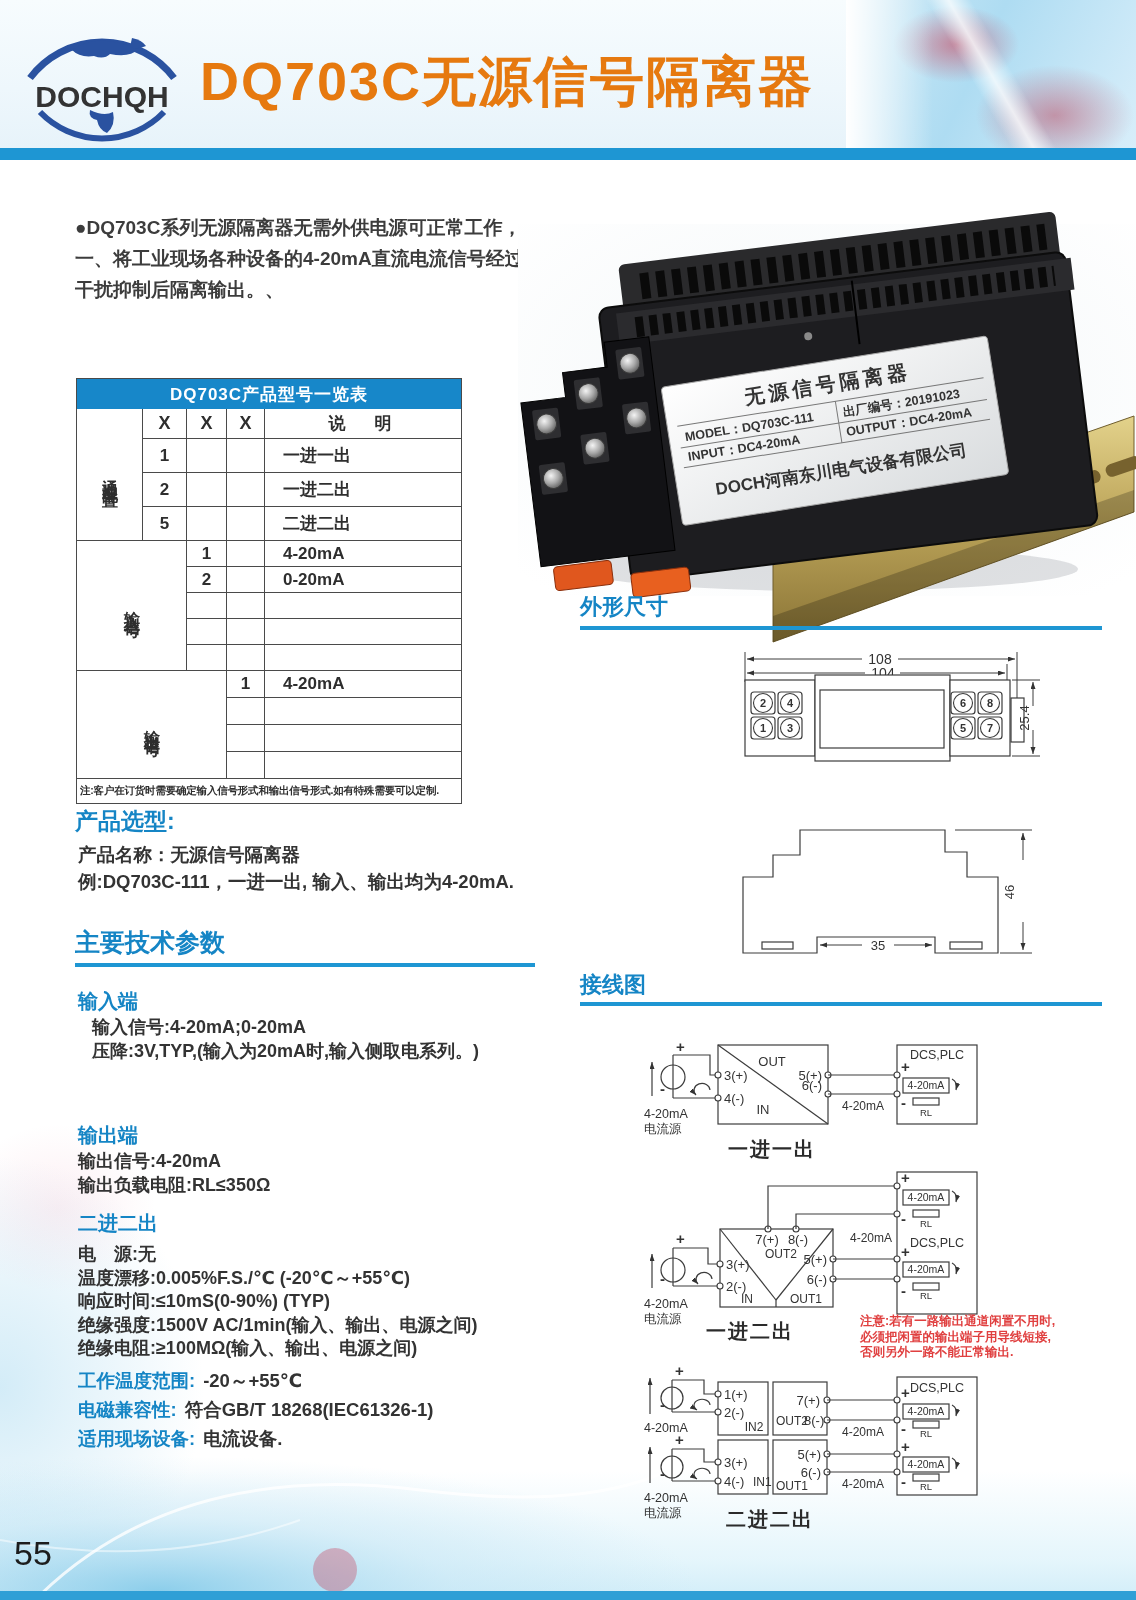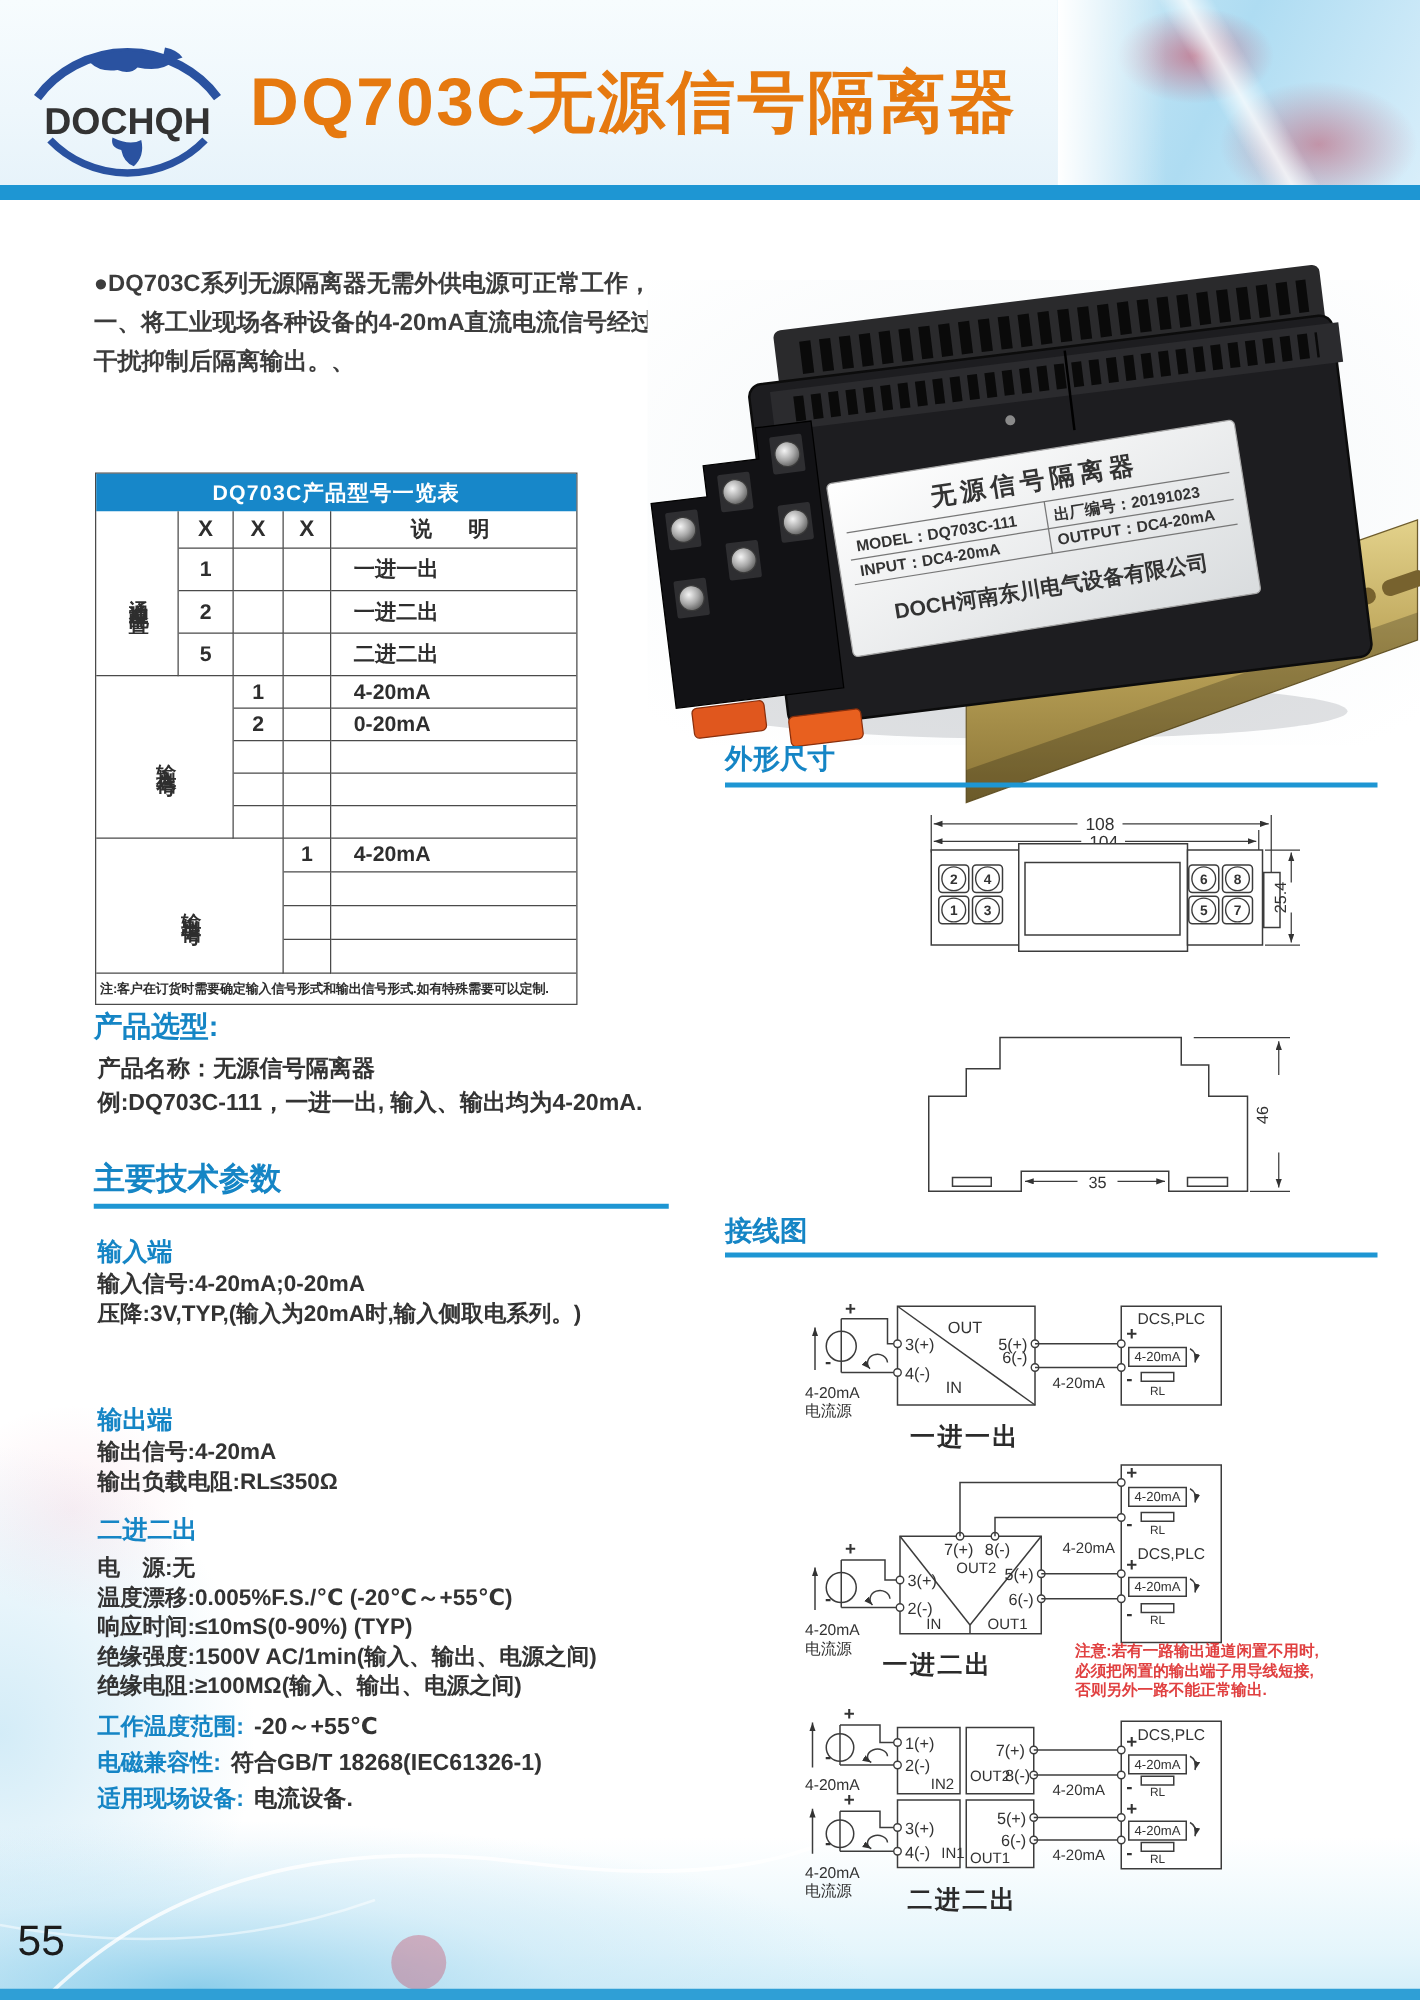--- a/index.html
+++ b/index.html
@@ -309,21 +309,21 @@
   </svg>
 
   <div class="abs h-blue" style="left:75px;top:806px;font-size:23px">产品选型:</div>
   <div class="abs spec" style="left:78px;top:842px;font-size:18.5px">产品名称：无源信号隔离器</div>
   <div class="abs spec" style="left:78px;top:869px;font-size:18.5px">例:DQ703C-111，一进一出, 输入、输出均为4-20mA.</div>
 
   <div class="abs h-blue" style="left:75px;top:926px;font-size:25px">主要技术参数</div>
   <div class="abs rule" style="left:75px;top:963px;width:460px;height:4px"></div>
 
   <div class="abs h-blue" style="left:78px;top:988px;font-size:20px">输入端</div>
-  <div class="abs spec" style="left:78px;top:1016px">
+  <div class="abs spec" style="left:92px;top:1016px">
     <div>输入信号:4-20mA;0-20mA</div>
     <div>压降:3V,TYP,(输入为20mA时,输入侧取电系列。)</div>
   </div>
 
   <div class="abs h-blue" style="left:78px;top:1122px;font-size:20px">输出端</div>
   <div class="abs spec" style="left:78px;top:1150px">
     <div>输出信号:4-20mA</div>
     <div>输出负载电阻:RL≤350Ω</div>
   </div>
 

